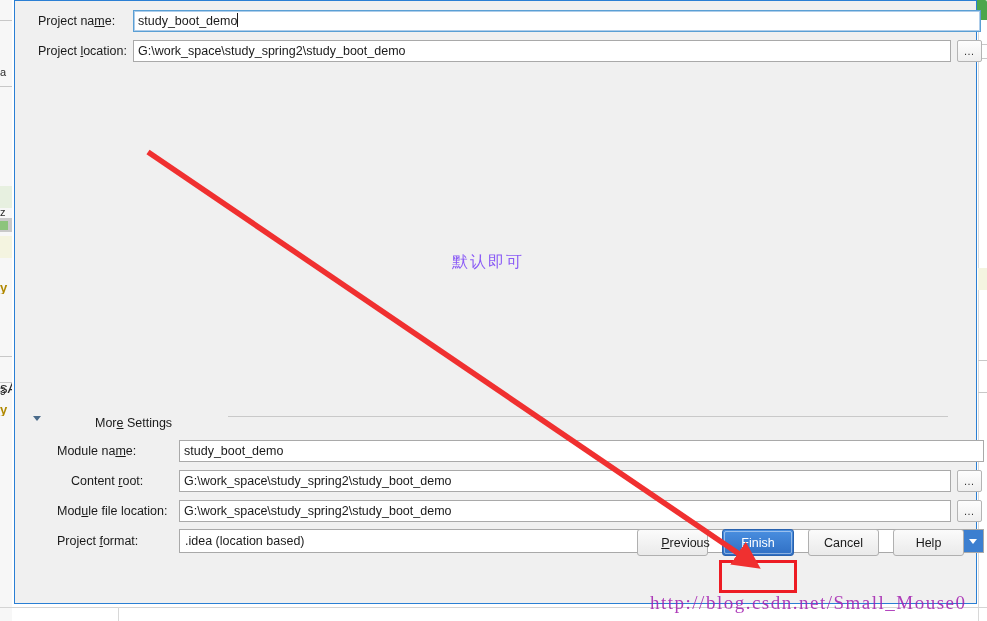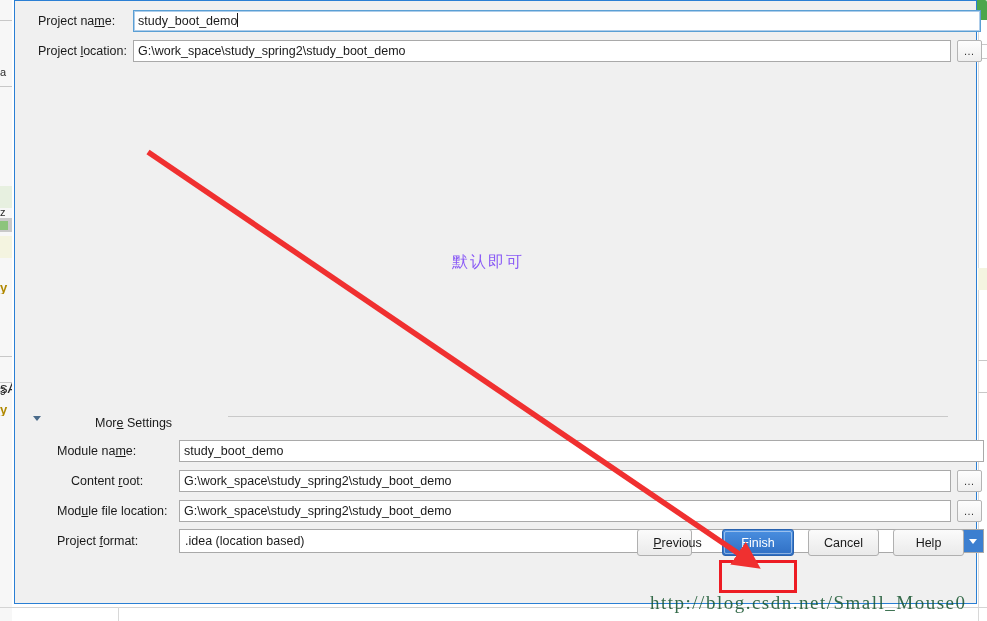--- a/index.html
+++ b/index.html
@@ -241,21 +241,21 @@
     position: absolute;
     left: 0; top: 0;
     width: 987px; height: 621px;
     pointer-events: none;
   }
 
   .watermark {
     position: absolute;
     font-family: "Liberation Serif", serif;
     font-size: 19px;
-    color: #14532d;
+    color: #a21caf;
     letter-spacing: 1.5px;
     white-space: nowrap;
     opacity: 0.85;
   }
 </style>
 </head>
 <body>
 
 <div id="root">
 
@@ -337,21 +337,21 @@
         <div class="field-label" style="left:26px;"><span>Project </span><u>f</u><span>ormat:</span></div>
         <div class="combo" style="left:148px; width:805px; top:0px;">
           <span>.idea (location based)</span>
           <span class="combo-arrow">
               <i></i>
             </span>
         </div>
       </div>
 
       <div class="btnbar">
-        <div class="btn" style="left:622px; width:55px; top:0;padding-left:26px;">
+        <div class="btn" style="left:622px; width:71px; top:0;padding-left:26px;">
             <span><u>P</u><span>revious</span></span>
           </div>
 
         <div class="btn primary" style="left:707px; width:72px; top:0;">
             <span class="inner">
               <u>F</u>
               <span>inish</span>
             </span>
           </div>
 

